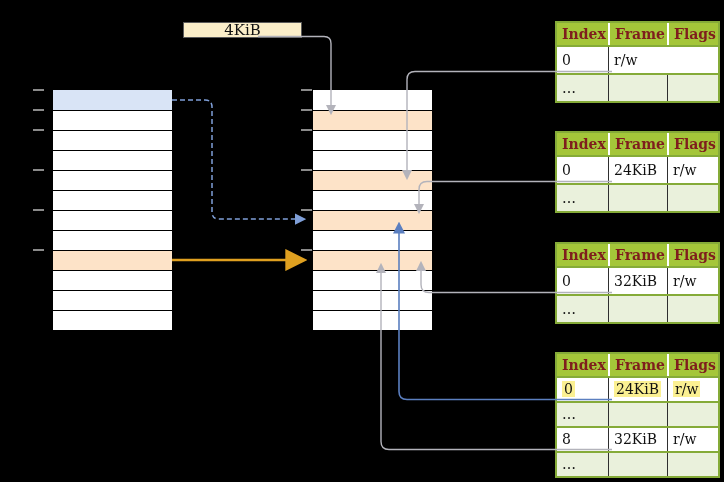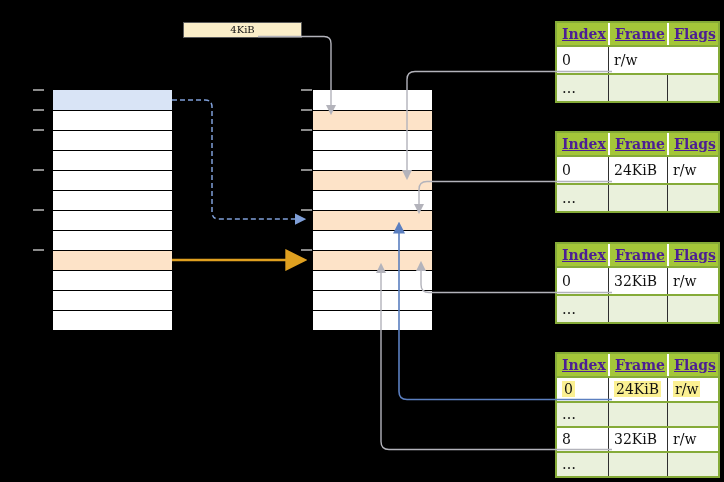--- a/index.html
+++ b/index.html
@@ -17,32 +17,32 @@
 
   
   .tickcol{position:absolute;top:89px;width:12px;height:242px;}
   #ticks-left{left:33px;}
   #ticks-middle{left:301px;}
   .tick{position:absolute;left:0;width:11px;height:2px;background:var(--tick);}
 
   
   #size-box{position:absolute;left:183px;top:22px;width:119px;height:16px;
     background:var(--cream);border:1px solid #5a5a5a;box-sizing:border-box;
-    text-align:center;font-size:10px;line-height:14px;color:#111;}
+    text-align:center;font-size:15px;line-height:14px;color:#111;}
 
   
   .ftable{position:absolute;left:555px;width:161px;border:2px solid var(--tborder);background:#fff;}
   .frow{display:flex;}
   .frow + .frow{border-top:2px solid var(--tborder);}
   .frow.head{background:var(--thead);}
   .fcell{width:51px;height:26px;line-height:26px;padding-left:5px;box-sizing:border-box;
          font-size:14px;color:#111;overflow:hidden;white-space:nowrap;}
   .fcell:nth-child(2){width:59px;}
   .fcell + .fcell{border-left:1px solid #2f2f2f;}
-  .frow.head .fcell{color:#4c1d95;font-weight:bold;font-size:14px;height:22px;line-height:22px;text-decoration:underline;}
+  .frow.head .fcell{color:#7f1d1d;font-weight:bold;font-size:14px;height:22px;line-height:22px;}
   .frow.head .fcell + .fcell{border-left:2px solid #fff;}
   .frow.shaded{background:var(--trow);}
   .ftable.compact .fcell{height:23px;line-height:23px;}
   .ftable.compact .frow.head .fcell{height:22px;line-height:22px;}
   .hl{background:var(--hl);padding:0 2px;}
 
   #ftable-0{top:21px;}
   #ftable-1{top:131px;}
   #ftable-2{top:242px;}
   #ftable-3{top:352px;}

